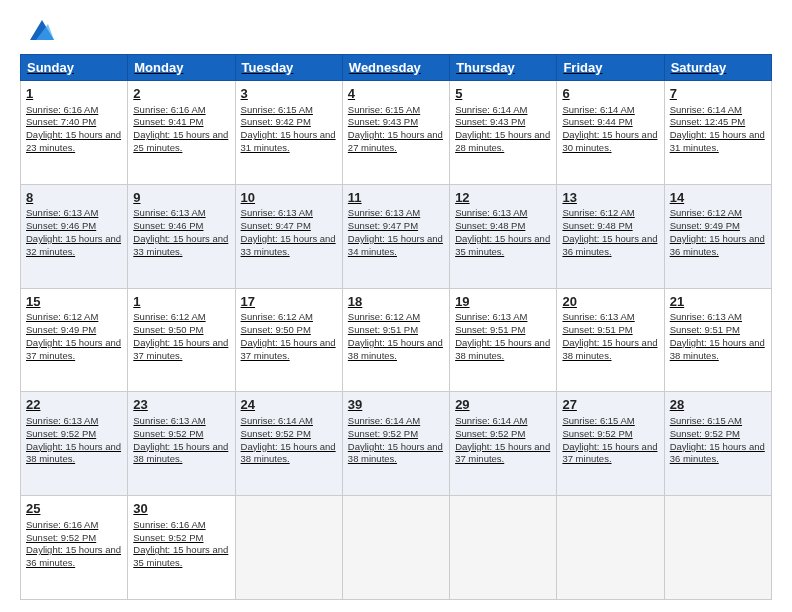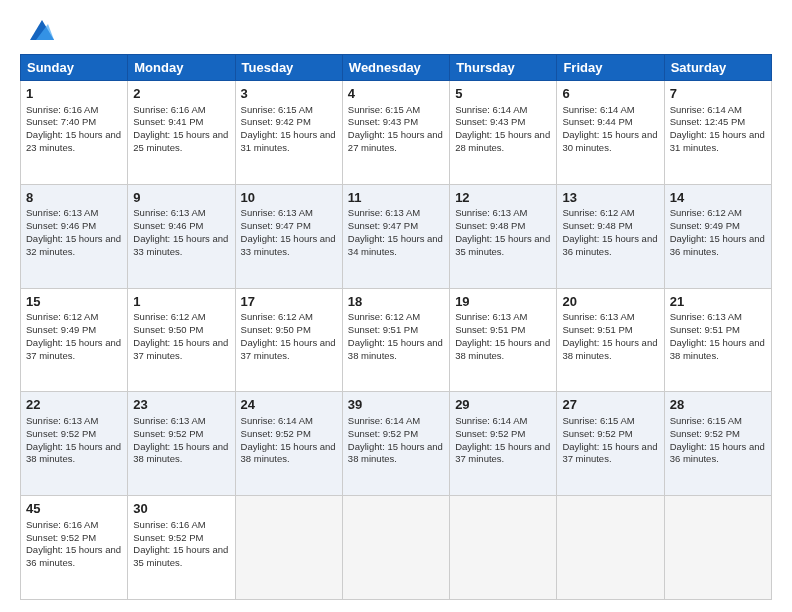--- a/index.html
+++ b/index.html
@@ -60,20 +60,21 @@
     .subtitle {
       font-size: 14px;
       color: #555;
     }
     .calendar {
       flex: 1;
       border: 1px solid #ccc;
       border-collapse: collapse;
       width: 100%;
       table-layout: fixed;
+      text-decoration: underline;
     }
     .calendar th {
       background: #1565c0;
       color: #fff;
       font-size: 13px;
       font-weight: bold;
       padding: 5px 6px;
       text-align: left;
       border: 1px solid #1252a3;
     }
@@ -169,21 +170,21 @@
         <tr class="row-shaded">
           <td><span class="day-num">22</span><span>Sunrise: 6:13 AM</span><br><span>Sunset: 9:52 PM</span><br><span>Daylight: 15 hours and 38 minutes.</span></td>
           <td><span class="day-num">23</span><span>Sunrise: 6:13 AM</span><br><span>Sunset: 9:52 PM</span><br><span>Daylight: 15 hours and 38 minutes.</span></td>
           <td><span class="day-num">24</span><span>Sunrise: 6:14 AM</span><br><span>Sunset: 9:52 PM</span><br><span>Daylight: 15 hours and 38 minutes.</span></td>
           <td><span class="day-num">39</span><span>Sunrise: 6:14 AM</span><br><span>Sunset: 9:52 PM</span><br><span>Daylight: 15 hours and 38 minutes.</span></td>
           <td><span class="day-num">29</span><span>Sunrise: 6:14 AM</span><br><span>Sunset: 9:52 PM</span><br><span>Daylight: 15 hours and 37 minutes.</span></td>
           <td><span class="day-num">27</span><span>Sunrise: 6:15 AM</span><br><span>Sunset: 9:52 PM</span><br><span>Daylight: 15 hours and 37 minutes.</span></td>
           <td><span class="day-num">28</span><span>Sunrise: 6:15 AM</span><br><span>Sunset: 9:52 PM</span><br><span>Daylight: 15 hours and 36 minutes.</span></td>
         </tr>
         <tr class="row-white">
-          <td><span class="day-num">45</span><span>Sunrise: 6:16 AM</span><br><span>Sunset: 9:52 PM</span><br><span>Daylight: 15 hours and 36 minutes.</span></td>
+          <td><span class="day-num">25</span><span>Sunrise: 6:16 AM</span><br><span>Sunset: 9:52 PM</span><br><span>Daylight: 15 hours and 36 minutes.</span></td>
           <td><span class="day-num">30</span><span>Sunrise: 6:16 AM</span><br><span>Sunset: 9:52 PM</span><br><span>Daylight: 15 hours and 35 minutes.</span></td>
           <td class="empty"></td>
           <td class="empty"></td>
           <td class="empty"></td>
           <td class="empty"></td>
           <td class="empty"></td>
         </tr>
       </tbody>
   </table>
 </div>

